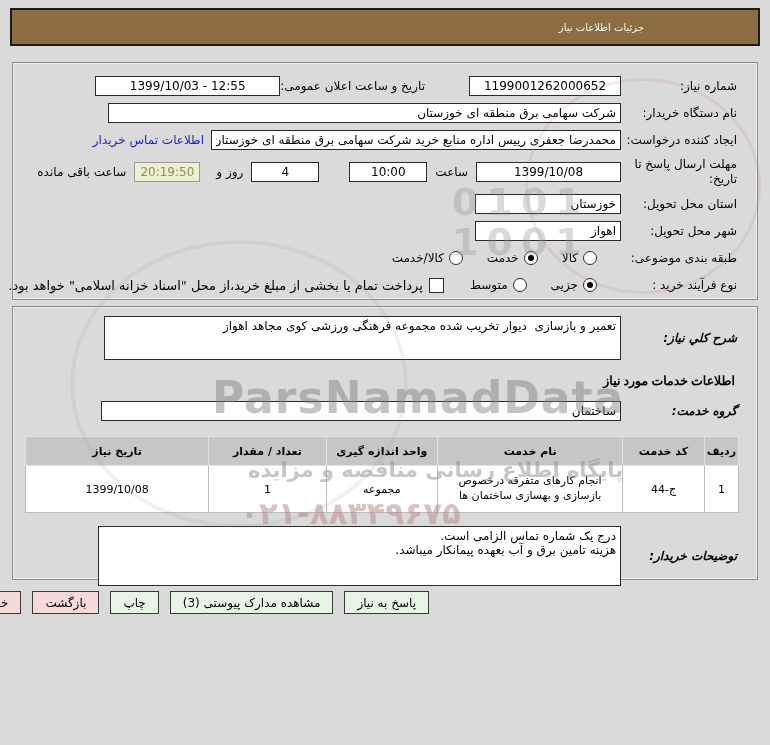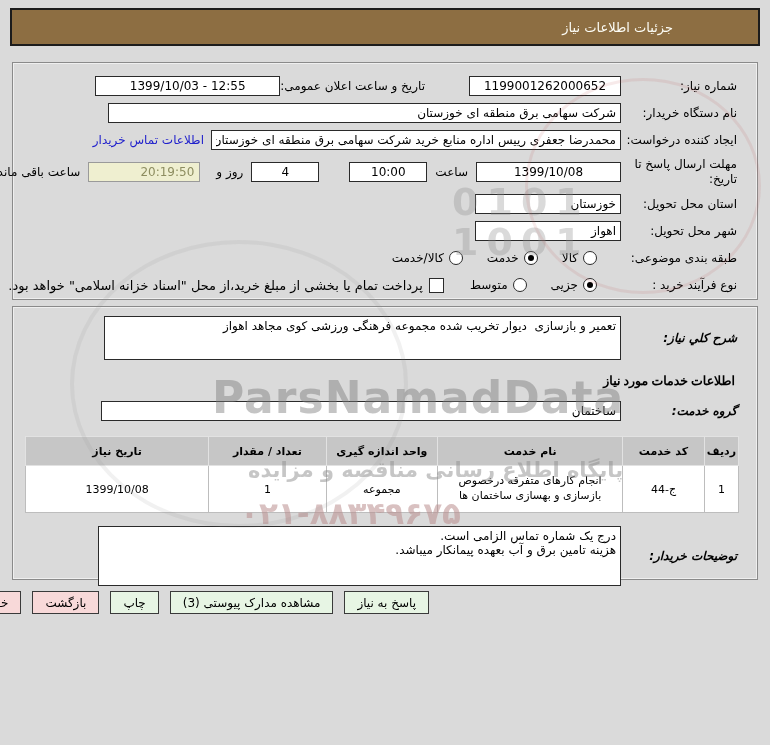--- a/index.html
+++ b/index.html
@@ -1,38 +1,38 @@
 <!DOCTYPE html>
 <html lang="fa" dir="rtl"><head>
 <meta charset="utf-8">
 <style>
   html,body{margin:0;padding:0;}
   body{background:#dadada;font-family:"DejaVu Sans","Liberation Sans",sans-serif;}
   .page{position:relative;width:770px;height:745px;background:#dadada;overflow:hidden;direction:rtl;font-size:12px;color:#000;}
 
   
-  .titlebar{position:absolute;top:8px;right:10px;left:10px;height:38px;background:#8d6e42;border:2px solid #1c1c1c;color:#fdfdf6;display:flex;align-items:center;padding-right:85px;font-size:13px;box-sizing:border-box;}
+  .titlebar{position:absolute;top:8px;right:10px;left:10px;height:38px;background:#8d6e42;border:2px solid #1c1c1c;color:#fdfdf6;display:flex;align-items:center;padding-right:114px;font-size:10px;box-sizing:border-box;}
 
   
   .panel{position:absolute;right:12px;left:12px;border:1px solid #8a8a8a;box-shadow:inset 0 0 0 1px #efefef;box-sizing:border-box;background:#dadada;}
   .p1{top:62px;height:238px;padding:13px 20px 0 12px;}
   .p2{top:306px;height:274px;padding:9px 20px 0 12px;}
 
   .row{display:flex;align-items:center;margin-bottom:7px;min-height:20px;}
   .lbl{width:116px;flex-shrink:0;line-height:1.25;padding-left:4px;box-sizing:border-box;}
   .lbl2{margin-right:44px;white-space:nowrap;}
   .bold{font-weight:bold;font-style:italic;}
 
   .inp{height:20px;border:1px solid #2a2a2a;background:#fff;padding:8px 4px;box-sizing:border-box;font-family:inherit;font-size:12px;color:#000;}
   .center{text-align:center;direction:ltr;}
   .w152{width:152px}.w185{width:185px}.w513{width:513px}.w410{width:410px}
   .w145{width:145px}.w78{width:78px}.w68{width:68px}.w146{width:146px}
   .link{color:#2121cc;margin-right:7px;cursor:pointer;white-space:nowrap;}
   .word{margin:0 8px;white-space:nowrap;}
-  .countdown{width:64px;height:18px;line-height:18px;background:#efefd0;border:1px solid #9a9a9a;color:#8d8d60;text-align:center;direction:ltr;margin-right:8px;flex-shrink:0;padding-left:46px;}
+  .countdown{width:64px;height:18px;line-height:18px;background:#efefd0;border:1px solid #9a9a9a;color:#8d8d60;text-align:center;direction:ltr;margin-right:8px;flex-shrink:0;}
   .gapR30{margin-right:30px;}
 
   .opt{display:flex;align-items:center;margin-right:24px;}
   .radio{width:12px;height:12px;border:1px solid #2a2a2a;border-radius:50%;background:#fff;margin-left:5px;flex-shrink:0;display:inline-flex;align-items:center;justify-content:center;}
   .radio.checked::after{content:"";width:6px;height:6px;border-radius:50%;background:#000;display:block;}
   .checkbox{width:13px;height:13px;border:1px solid #2a2a2a;background:#fff;margin-left:6px;margin-right:26px;flex-shrink:0;}
   .note{white-space:nowrap;font-size:13px;}
 
   textarea{border:1px solid #2a2a2a;background:#fff;resize:none;font-family:inherit;font-size:12px;padding:2px 4px;box-sizing:border-box;color:#000;}
   .ta-desc{width:517px;height:44px;}

